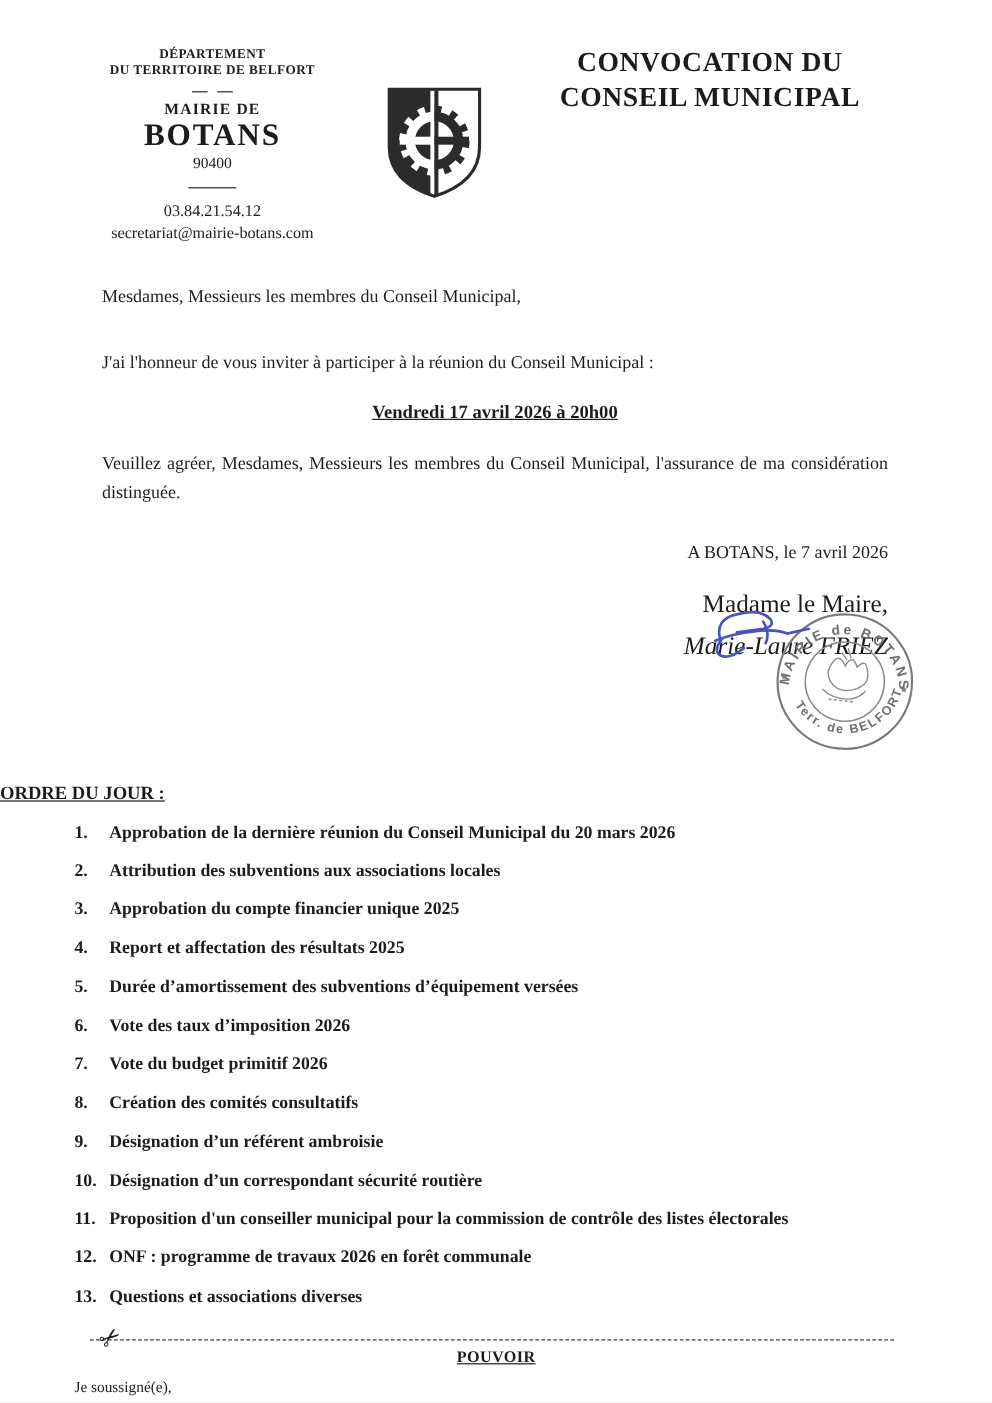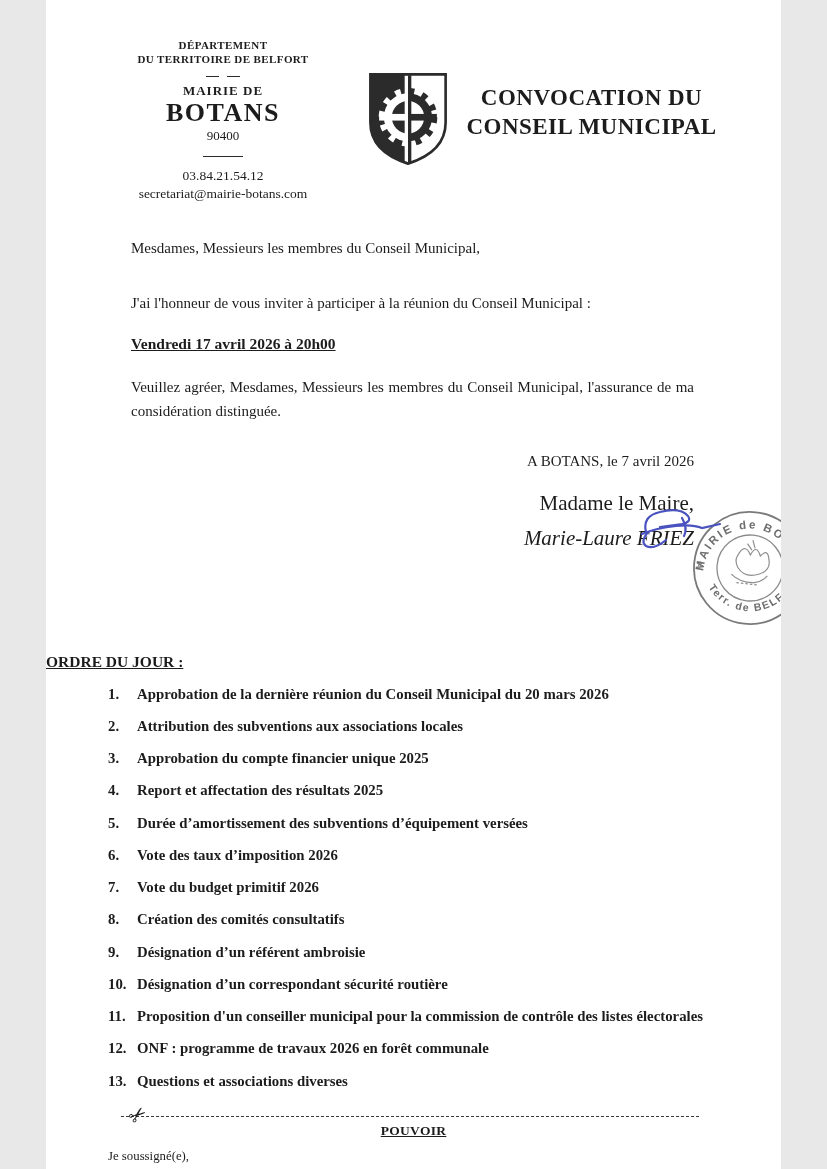--- a/index.html
+++ b/index.html
@@ -1,41 +1,41 @@
 <!DOCTYPE html>
 <html lang="fr"><head>
 <meta charset="utf-8">
 <style>
   * { margin:0; padding:0; box-sizing:border-box; }
   html,body { background:#e8e8e8; }
   .page {
-    position:relative; width:735px; height:1169px; margin:0 auto;
+    position:relative; width:827px; height:1169px; margin:0 auto;
     background:#ffffff; color:#1c1c1c;
     font-family:"Liberation Serif","DejaVu Serif",serif;
     overflow:hidden;
   }
   
   .letterhead { display:flex; align-items:flex-start; padding:38px 40px 0 72px; }
   .lh-left { width:210px; text-align:center; }
   .lh-dept { font-size:11px; font-weight:bold; letter-spacing:.4px; line-height:1.3; }
   .lh-sep1 { display:flex; justify-content:center; gap:8px; margin:9px 0 6px; }
   .lh-sep1 i { display:block; width:13px; border-top:1.6px solid #2a2a2a; }
   .lh-mairie { font-size:13px; font-weight:bold; letter-spacing:1px; margin-top:2px; }
   .lh-commune { font-size:26px; font-weight:bold; letter-spacing:1.5px; line-height:1.1; }
   .lh-cp { font-size:13px; margin-top:1px; }
   .lh-sep2 { width:40px; border-top:1.6px solid #2a2a2a; margin:12px auto 10px; }
   .lh-phone, .lh-email { font-size:13.5px; line-height:1.35; }
   .crest { margin-left:36px; margin-top:32px; }
-  .doc-title { flex:1; text-align:center; margin-top:46px; padding-right:10px;
+  .doc-title { flex:1; text-align:center; padding-right:10px;
     font-size:23px; font-weight:bold; letter-spacing:.5px; line-height:1.25; }
   
   .bodytext { padding:0 87px 0 85px; font-size:15px; }
   .salutation { margin-top:36px; }
   .invitation { margin-top:38px; }
-  .meeting-date { margin-top:23px; text-align:left; font-weight:bold;
+  .meeting-date { margin-top:23px; text-align:center; font-weight:bold;
      text-decoration:underline; font-size:15.5px; }
   .closing { margin-top:22px; text-align:justify; line-height:1.6; }
   .place-date { margin-top:30px; text-align:right; font-size:15px; }
   .signer { margin-top:16px; text-align:right; font-size:21px; line-height:1.7; }
   .signer .name { font-style:italic; }
   
   .stamp-wrap { position:absolute; left:578px; top:496px; width:200px; height:142px; }
   
   .agenda-head { margin-top:96px; font-weight:bold; font-size:15.5px; }
   .agenda-head span { text-decoration:underline; }

